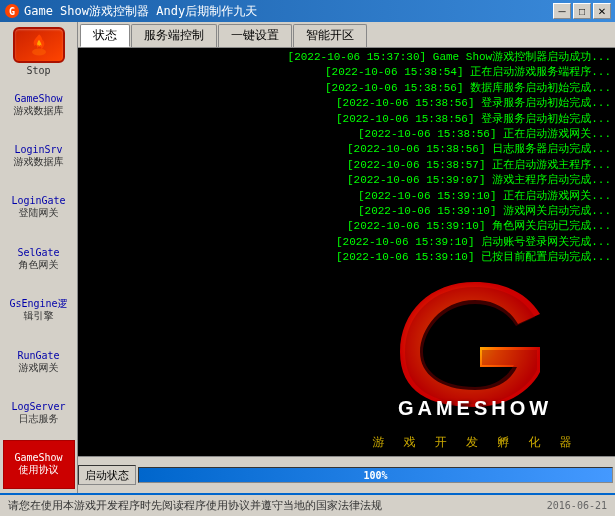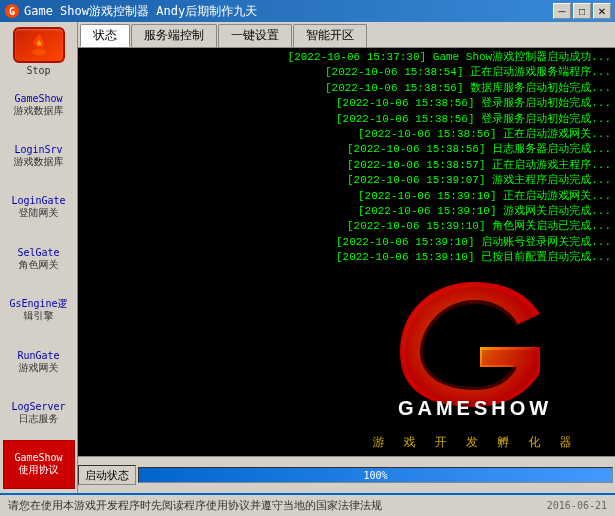--- a/index.html
+++ b/index.html
@@ -214,21 +214,21 @@
       width: 100%;
     }
     .progress-text {
       position: absolute;
       top: 0; left: 0; right: 0; bottom: 0;
       display: flex;
       align-items: center;
       justify-content: center;
       font-size: 10px;
       color: white;
-      font-weight: normal;
+      font-weight: bold;
     }
 
     
     .footer {
       background: #d4d0c8;
       border-top: 2px solid #0066cc;
       padding: 3px 8px;
       font-size: 11px;
       display: flex;
       justify-content: space-between;

